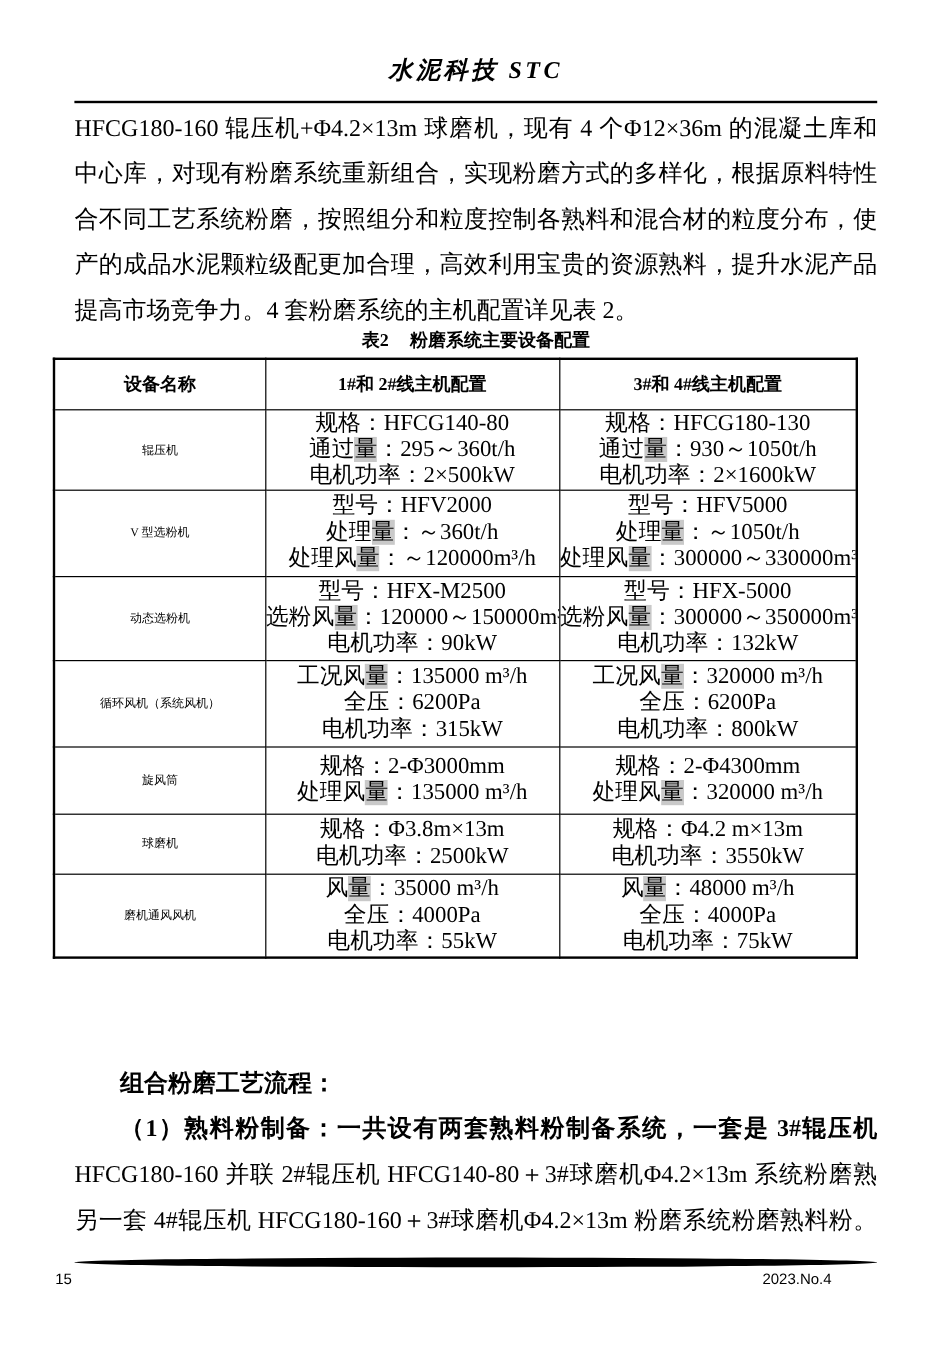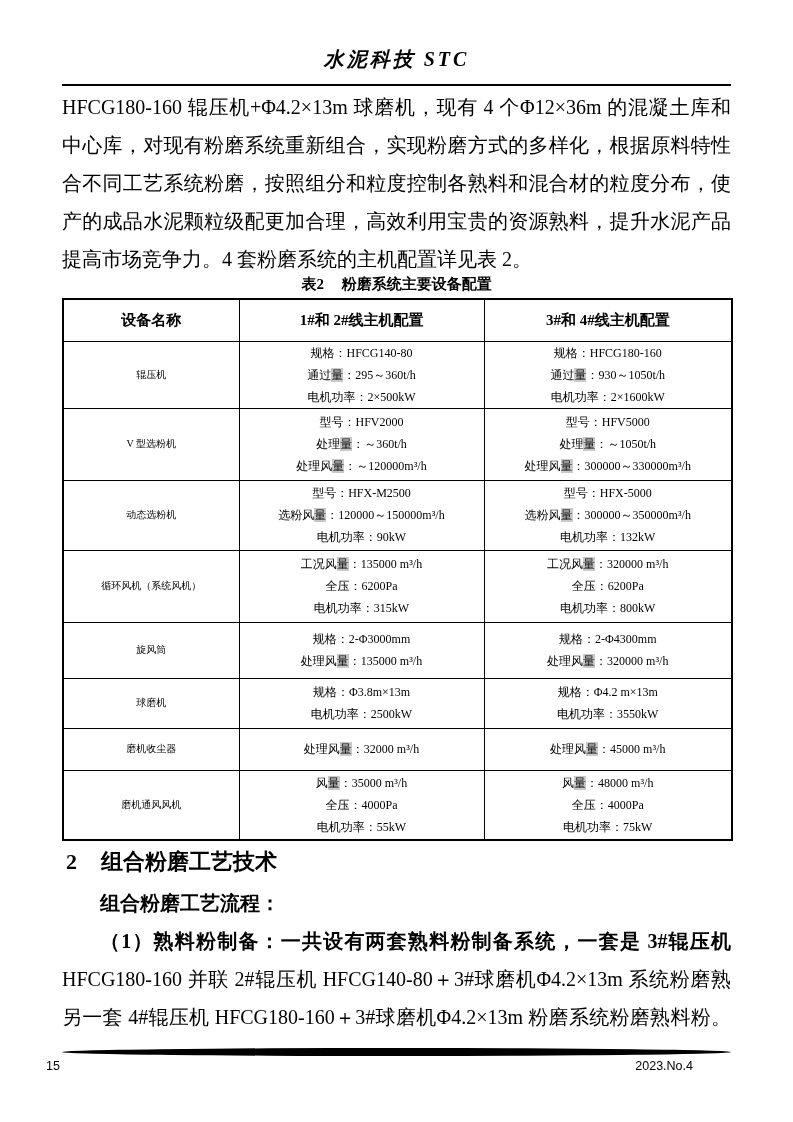--- a/index.html
+++ b/index.html
@@ -49,39 +49,39 @@
   .table-caption {
     position: absolute;
     top: 270px; left: 62px; width: 669px; height: 28px;
     line-height: 28px;
     text-align: center;
     font-size: 15px;
     font-weight: bold;
   }
   table.equip {
     position: absolute;
-    top: 298px; left: 62px;
+    top: 298px; left: 44px;
     width: 669px;
     border-collapse: collapse;
     table-layout: fixed;
     border: 2px solid #000000;
   }
   table.equip th, table.equip td {
     border: 1px solid #000000;
     vertical-align: middle;
     text-align: center;
     padding: 0;
   }
   table.equip th {
     font-size: 15px;
     font-weight: bold;
     height: 42px;
   }
   td.dev { font-size: 10px; }
-  td.spec { font-size: 12px; font-family: Liberation Serif, serif; }
+  td.spec { font-size: 19px; font-family: Liberation Serif, serif; }
   .cl { height: 22px; line-height: 22px; white-space: nowrap; overflow: hidden; }
   .hl { background: #c9c9c9; }
   
   .section-heading {
     position: absolute;
     top: 845px; left: 66px; width: 665px; height: 34px;
     line-height: 34px;
     font-size: 22px;
     font-weight: bold;
     white-space: nowrap;
@@ -140,21 +140,21 @@
       <th>3#和 4#线主机配置</th>
     </tr>
     <tr style="height:66px">
       <td class="dev">辊压机</td>
       <td class="spec">
         <div class="cl">规格：HFCG140-80</div>
         <div class="cl">通过<span class="hl">量</span>：295～360t/h</div>
         <div class="cl">电机功率：2×500kW</div>
       </td>
       <td class="spec">
-        <div class="cl">规格：HFCG180-160</div>
+        <div class="cl">规格：HFCG180-130</div>
         <div class="cl">通过<span class="hl">量</span>：930～1050t/h</div>
         <div class="cl">电机功率：2×1600kW</div>
       </td>
     </tr>
     <tr style="height:72px">
       <td class="dev">V 型选粉机</td>
       <td class="spec">
         <div class="cl">型号：HFV2000</div>
         <div class="cl">处理<span class="hl">量</span>：～360t/h</div>
         <div class="cl">处理风<span class="hl">量</span>：～120000m³/h</div>
@@ -206,48 +206,36 @@
       <td class="dev">球磨机</td>
       <td class="spec">
         <div class="cl">规格：Φ3.8m×13m</div>
         <div class="cl">电机功率：2500kW</div>
       </td>
       <td class="spec">
         <div class="cl">规格：Φ4.2 m×13m</div>
         <div class="cl">电机功率：3550kW</div>
       </td>
     </tr>
-    <tr style="height:42px">
-      <td class="dev">磨机收尘器</td>
-      <td class="spec">
-        <div class="cl">处理风<span class="hl">量</span>：32000 m³/h</div>
-      </td>
-      <td class="spec">
-        <div class="cl">处理风<span class="hl">量</span>：45000 m³/h</div>
-      </td>
-    </tr>
     <tr style="height:70px">
       <td class="dev">磨机通风风机</td>
       <td class="spec">
         <div class="cl">风<span class="hl">量</span>：35000 m³/h</div>
         <div class="cl">全压：4000Pa</div>
         <div class="cl">电机功率：55kW</div>
       </td>
       <td class="spec">
         <div class="cl">风<span class="hl">量</span>：48000 m³/h</div>
         <div class="cl">全压：4000Pa</div>
         <div class="cl">电机功率：75kW</div>
       </td>
     </tr>
   </tbody>
     </table>
 
-  <div class="section-heading">
-    <span>2</span><span class="ht">组合粉磨工艺技术</span>
-  </div>
 
   <div class="para para2">
     <div class="pline indent">组合粉磨工艺流程：</div>
   </div>
 
   <div class="para para3">
     <div class="pline jline indent">（1）熟料粉制备：一共设有两套熟料粉制备系统，一套是 3#辊压机</div>
     <div class="pline jline">HFCG180-160 并联 2#辊压机 HFCG140-80＋3#球磨机Φ4.2×13m 系统粉磨熟料粉；</div>
     <div class="pline jline">另一套 4#辊压机 HFCG180-160＋3#球磨机Φ4.2×13m 粉磨系统粉磨熟料粉。两套</div>
   </div>

